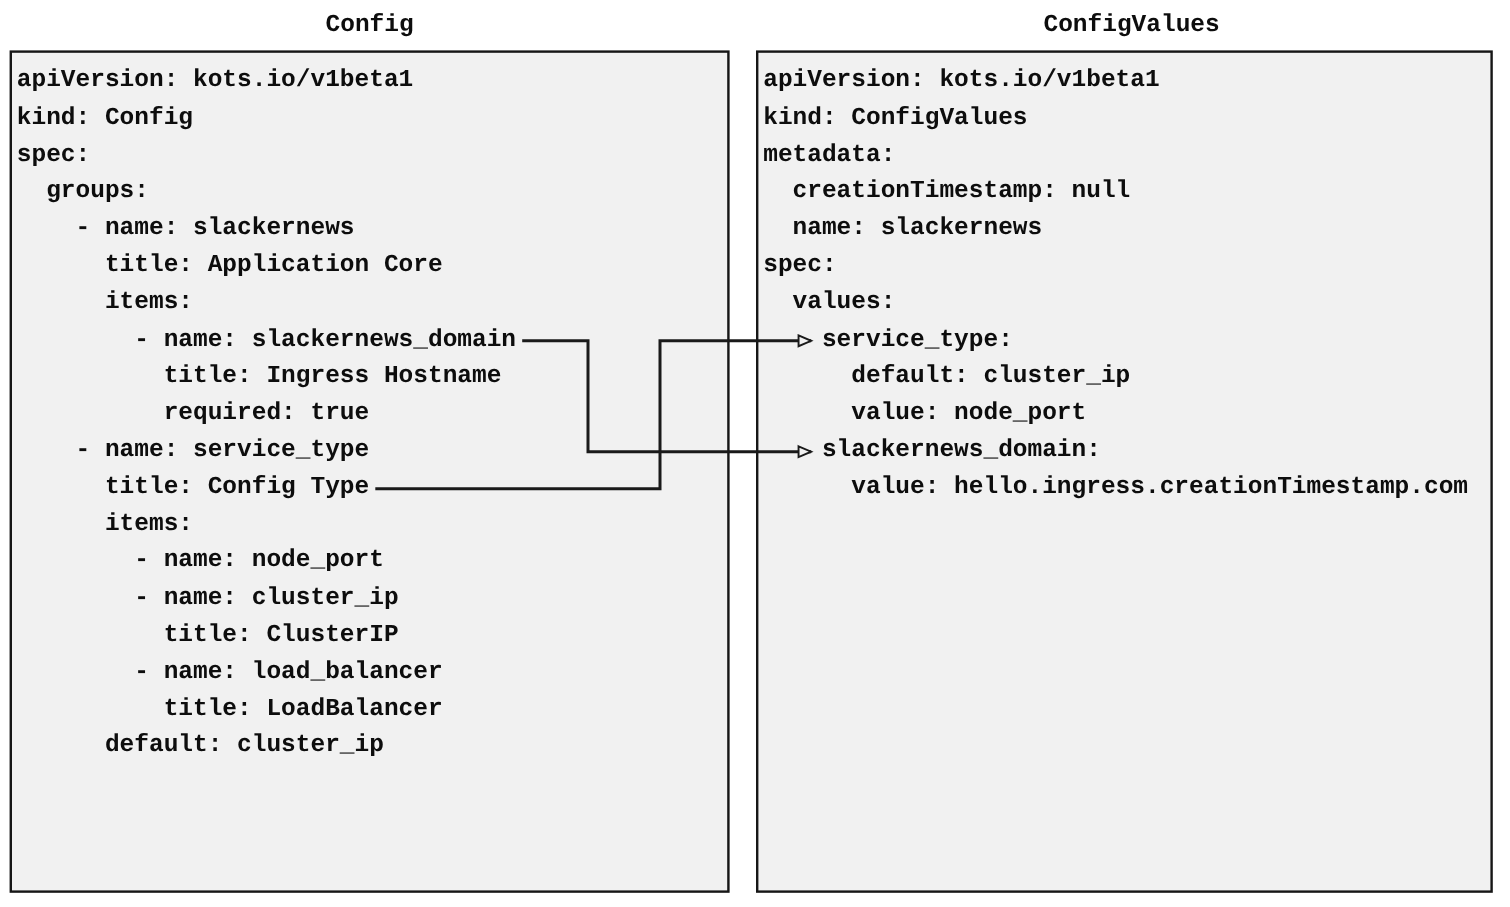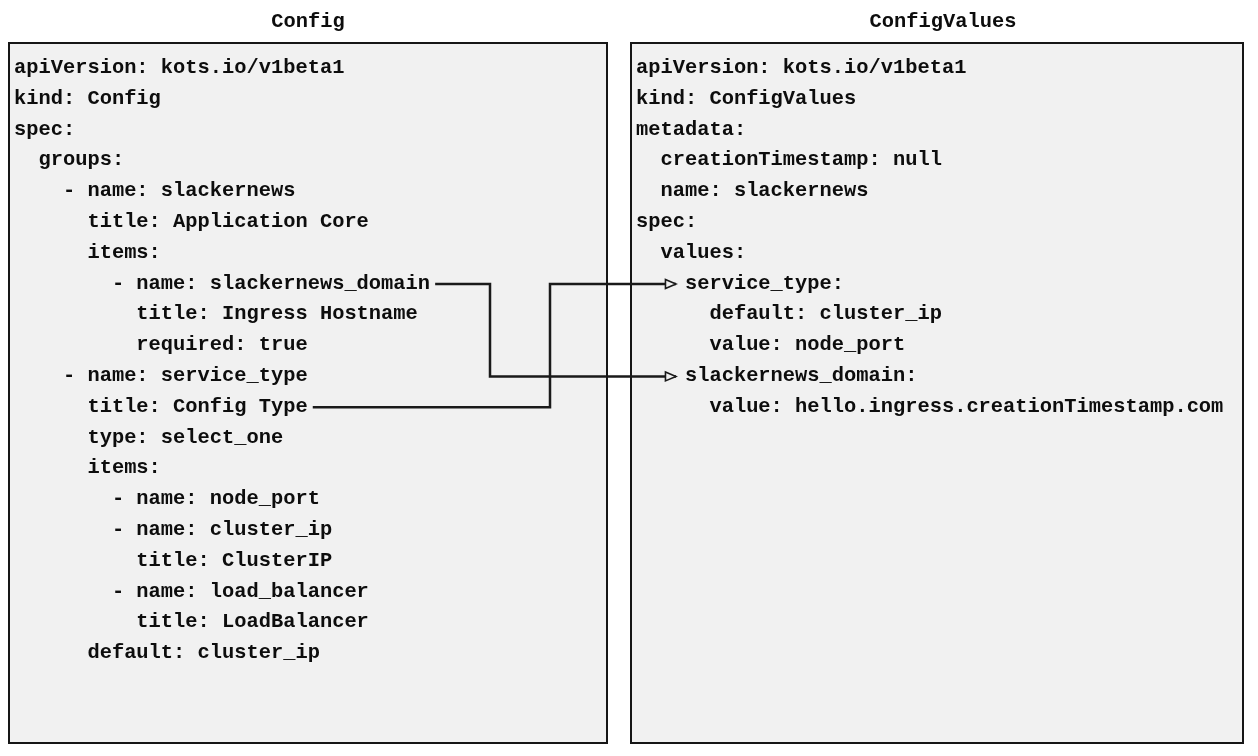--- a/index.html
+++ b/index.html
@@ -78,21 +78,20 @@
       <div class="code-line">spec:</div>
       <div class="code-line">  groups:</div>
       <div class="code-line">    - name: slackernews</div>
       <div class="code-line">      title: Application Core</div>
       <div class="code-line">      items:</div>
       <div class="code-line">        - name: slackernews_domain</div>
       <div class="code-line">          title: Ingress Hostname</div>
       <div class="code-line">          required: true</div>
       <div class="code-line">    - name: service_type</div>
       <div class="code-line">      title: Config Type</div>
-      <div class="code-line">      type: select_one</div>
       <div class="code-line">      items:</div>
       <div class="code-line">        - name: node_port</div>
       <div class="code-line">        - name: cluster_ip</div>
       <div class="code-line">          title: ClusterIP</div>
       <div class="code-line">        - name: load_balancer</div>
       <div class="code-line">          title: LoadBalancer</div>
       <div class="code-line">      default: cluster_ip</div>
     </div>
 
   <div class="code-panel right">

